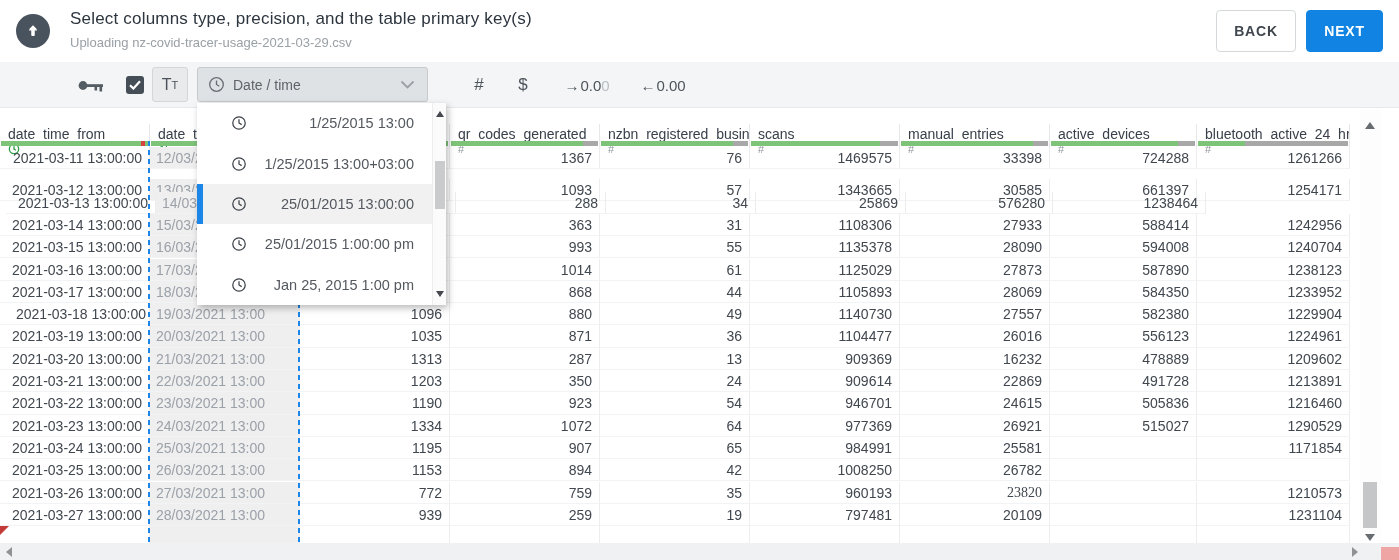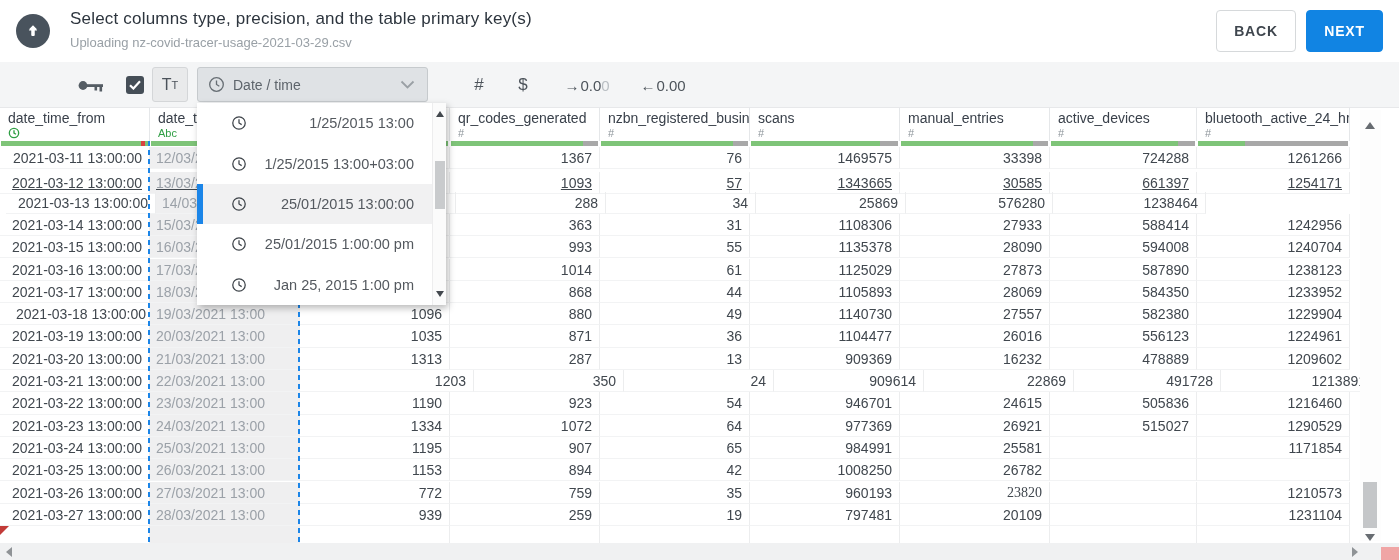--- a/index.html
+++ b/index.html
@@ -36,21 +36,21 @@
   .tb-glyph { top:0; height:46px; color:#4d545b; font-size:17px; cursor:pointer; }
   .g-hash { left:466px; width:26px; }
   .g-dollar { left:510px; width:26px; }
   .g-inc { left:552px; width:70px; font-size:15px; }
   .g-dec { left:628px; width:70px; font-size:15px; }
   .faded { color:#b9bec3; }
   .arrow-ch { font-size:15px; margin-right:1px; }
   
   .table-area { position:absolute; left:0; top:108px; width:1399px; height:435px; background:#fff; }
   .th-row { position:absolute; left:0; top:0; height:33px; }
-  .th-cell { position:absolute; top:0; height:33px; border-right:1px solid #e5e7e9; padding:2px 0 0 8px; }
+  .th-cell { position:absolute; top:16px; height:33px; border-right:1px solid #e5e7e9; padding:2px 0 0 8px; }
   .th-name { display:block; font-size:14px; color:#39404a; white-space:nowrap; overflow:hidden; }
   .th-type { display:block; font-size:11px; margin-top:1px; }
   .t-green { color:#2f9e44; } .t-gray { color:#8f969c; }
   .bar-row { position:absolute; left:0; top:33px; height:6px; }
   .qbar { position:absolute; top:0; height:5px; display:flex; }
   .qseg { height:5px; }
   .tbody { position:absolute; left:0; top:39px; }
   .trow { position:absolute; left:0; display:flex; height:22.3px; }
   .tcell { height:22.3px; line-height:22.3px; font-size:14px; border-right:1px solid #ecedee;
     border-bottom:1px solid #f2f3f4; white-space:nowrap; overflow:hidden; }
@@ -238,21 +238,21 @@
         <div class="tcell c-right" style="width: 150px;">2021-03-11 13:00:00</div>
         <div class="tcell c-left sel-col" style="width: 150px;">12/03/2021 13:00</div>
         <div class="tcell c-right" style="width: 150px;"></div>
         <div class="tcell c-right" style="width: 150px;">1367</div>
         <div class="tcell c-right" style="width: 150px;">76</div>
         <div class="tcell c-right" style="width: 150px;">1469575</div>
         <div class="tcell c-right" style="width: 150px;">33398</div>
         <div class="tcell c-right" style="width: 147px;">724288</div>
         <div class="tcell c-right" style="width: 153px;">1261266</div>
       </div>
-      <div class="trow" style="top: 25px; text-decoration: underline;">
+      <div class="trow" style="top: 32px;">
         <div class="tcell c-right" style="width: 150px;">2021-03-12 13:00:00</div>
         <div class="tcell c-left sel-col" style="width: 150px;">13/03/2021 13:00</div>
         <div class="tcell c-right" style="width: 150px;"></div>
         <div class="tcell c-right" style="width: 150px;">1093</div>
         <div class="tcell c-right" style="width: 150px;">57</div>
         <div class="tcell c-right" style="width: 150px;">1343665</div>
         <div class="tcell c-right" style="width: 150px;">30585</div>
         <div class="tcell c-right" style="width: 147px;">661397</div>
         <div class="tcell c-right" style="width: 153px;">1254171</div>
       </div>
@@ -339,21 +339,21 @@
         <div class="tcell c-right" style="width: 150px;">287</div>
         <div class="tcell c-right" style="width: 150px;">13</div>
         <div class="tcell c-right" style="width: 150px;">909369</div>
         <div class="tcell c-right" style="width: 150px;">16232</div>
         <div class="tcell c-right" style="width: 147px;">478889</div>
         <div class="tcell c-right" style="width: 153px;">1209602</div>
       </div>
       <div class="trow" style="top: 223px;">
         <div class="tcell c-right" style="width: 150px;">2021-03-21 13:00:00</div>
         <div class="tcell c-left sel-col" style="width: 150px;">22/03/2021 13:00</div>
-        <div class="tcell c-right" style="width: 174px;">1203</div>
+        <div class="tcell c-right" style="width: 150px;">1203</div>
         <div class="tcell c-right" style="width: 150px;">350</div>
         <div class="tcell c-right" style="width: 150px;">24</div>
         <div class="tcell c-right" style="width: 150px;">909614</div>
         <div class="tcell c-right" style="width: 150px;">22869</div>
         <div class="tcell c-right" style="width: 147px;">491728</div>
         <div class="tcell c-right" style="width: 153px;">1213891</div>
       </div>
       <div class="trow" style="top: 245.3px;">
         <div class="tcell c-right" style="width: 150px;">2021-03-22 13:00:00</div>
         <div class="tcell c-left sel-col" style="width: 150px;">23/03/2021 13:00</div>

